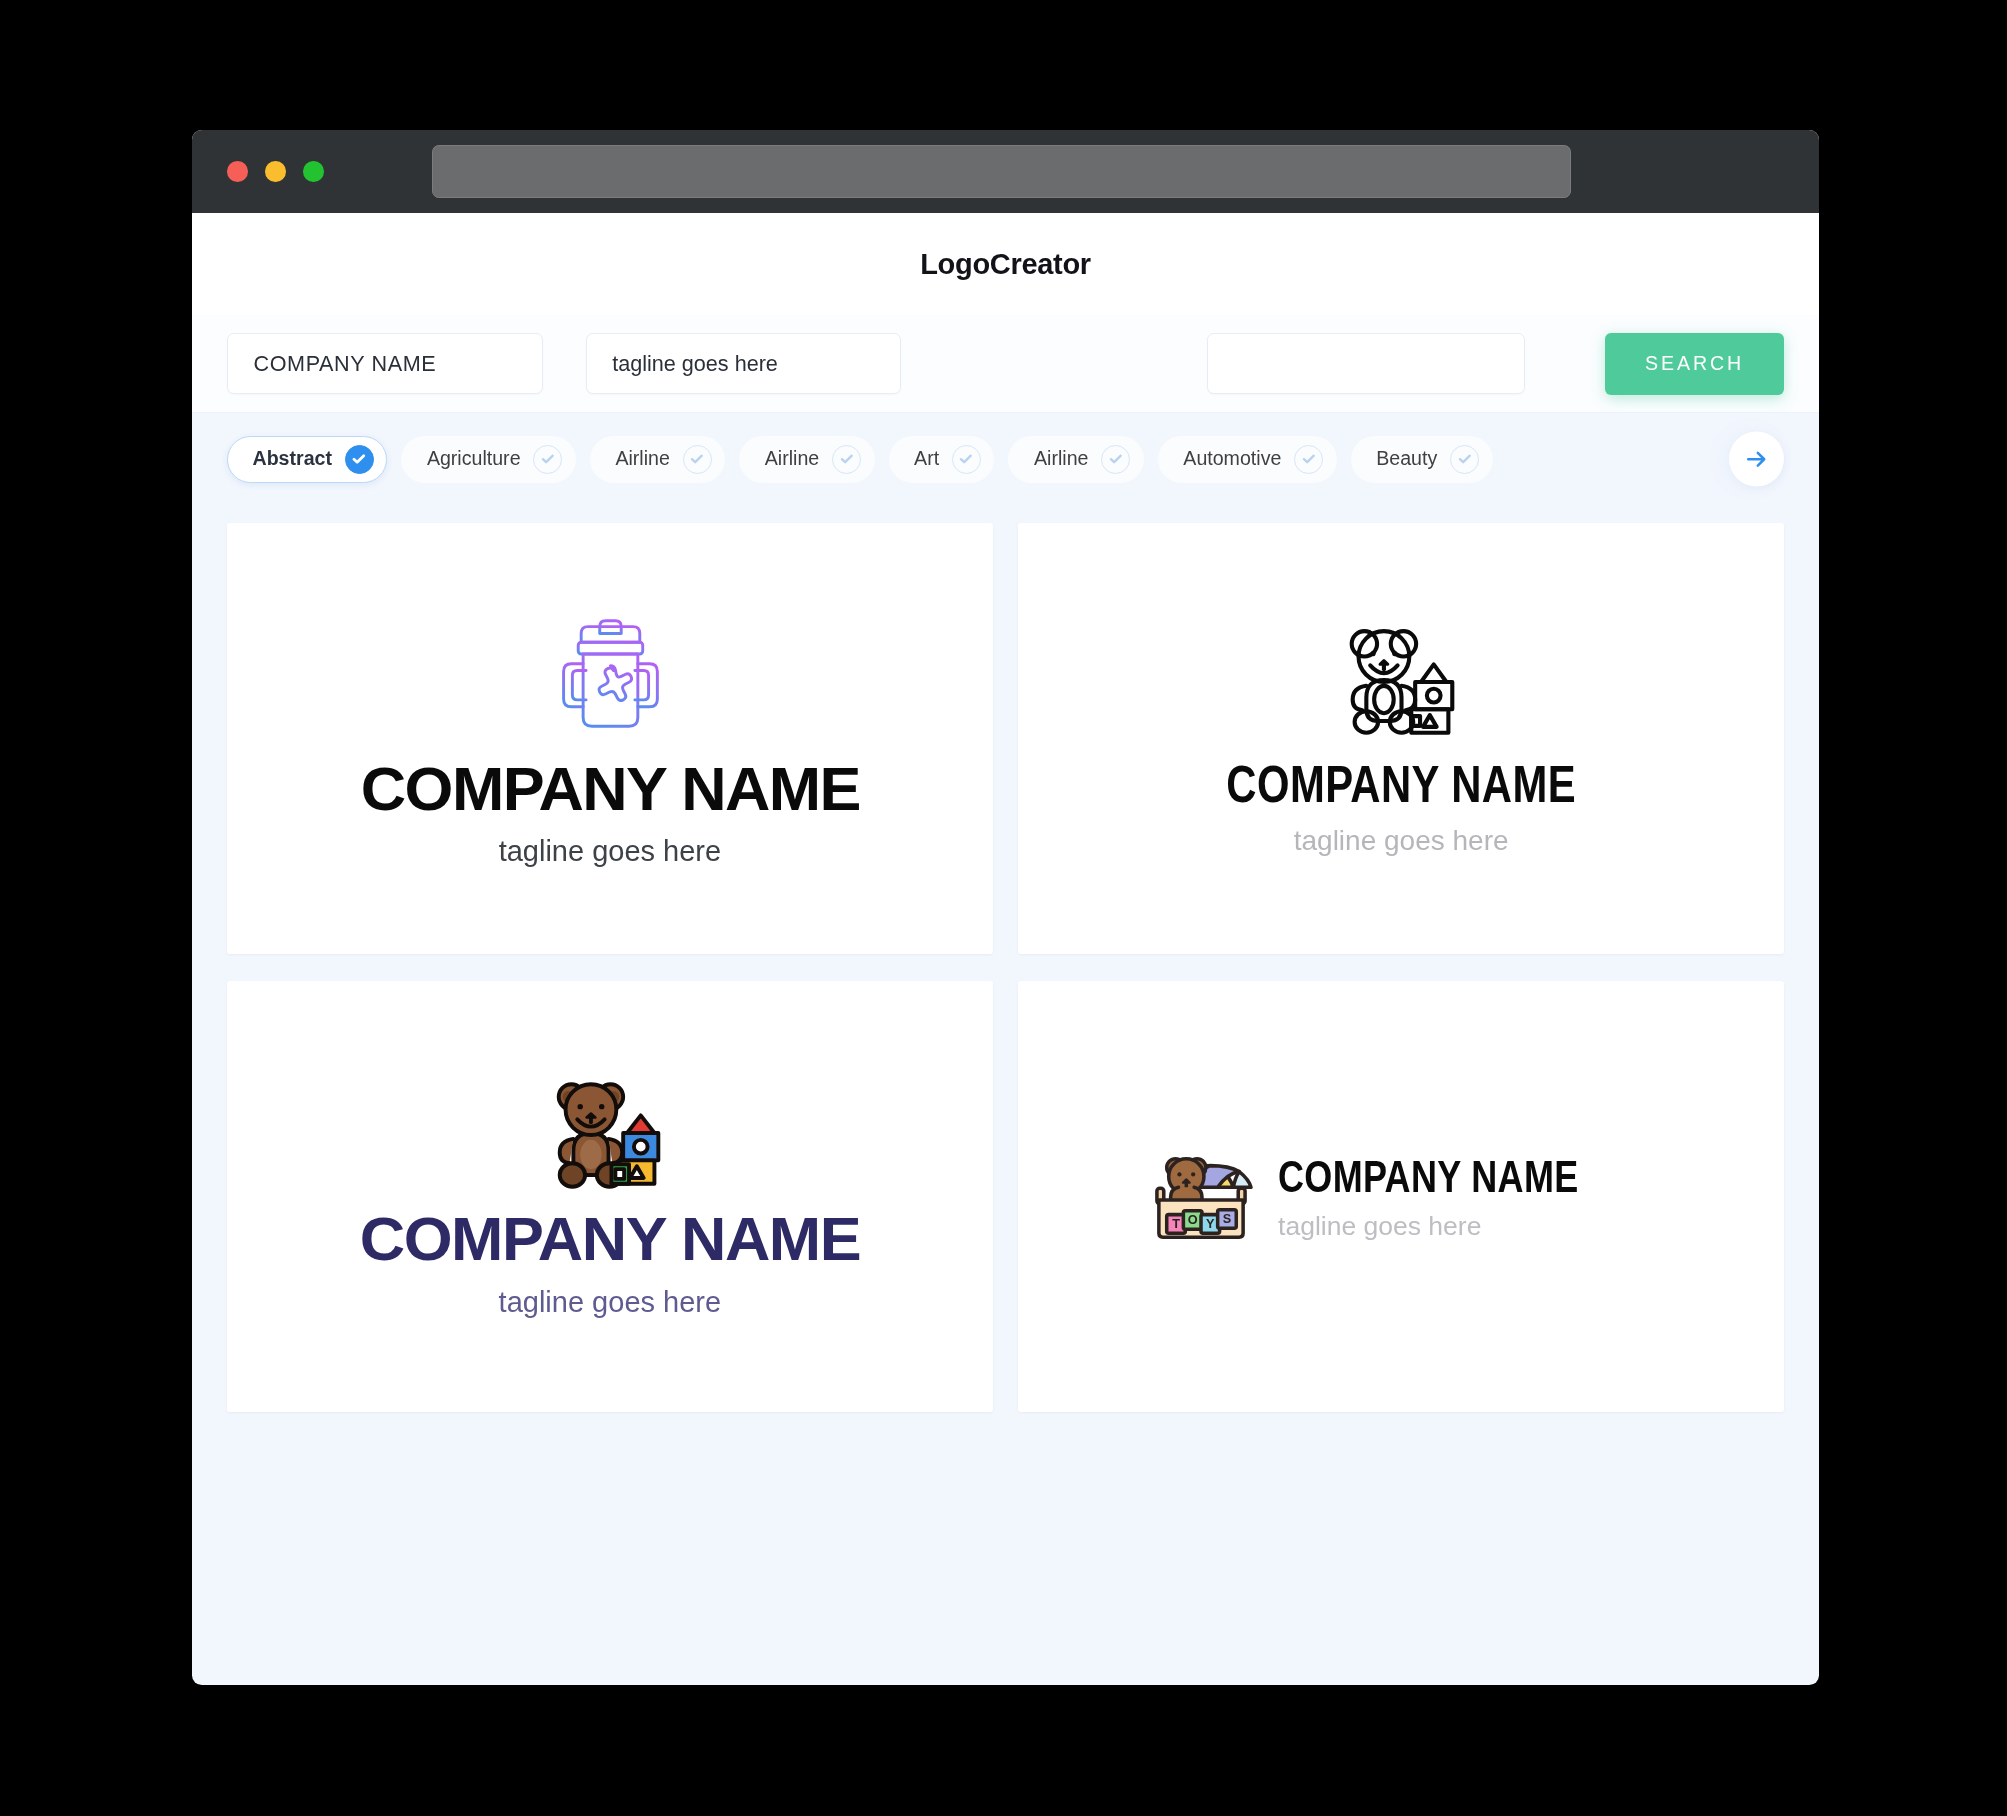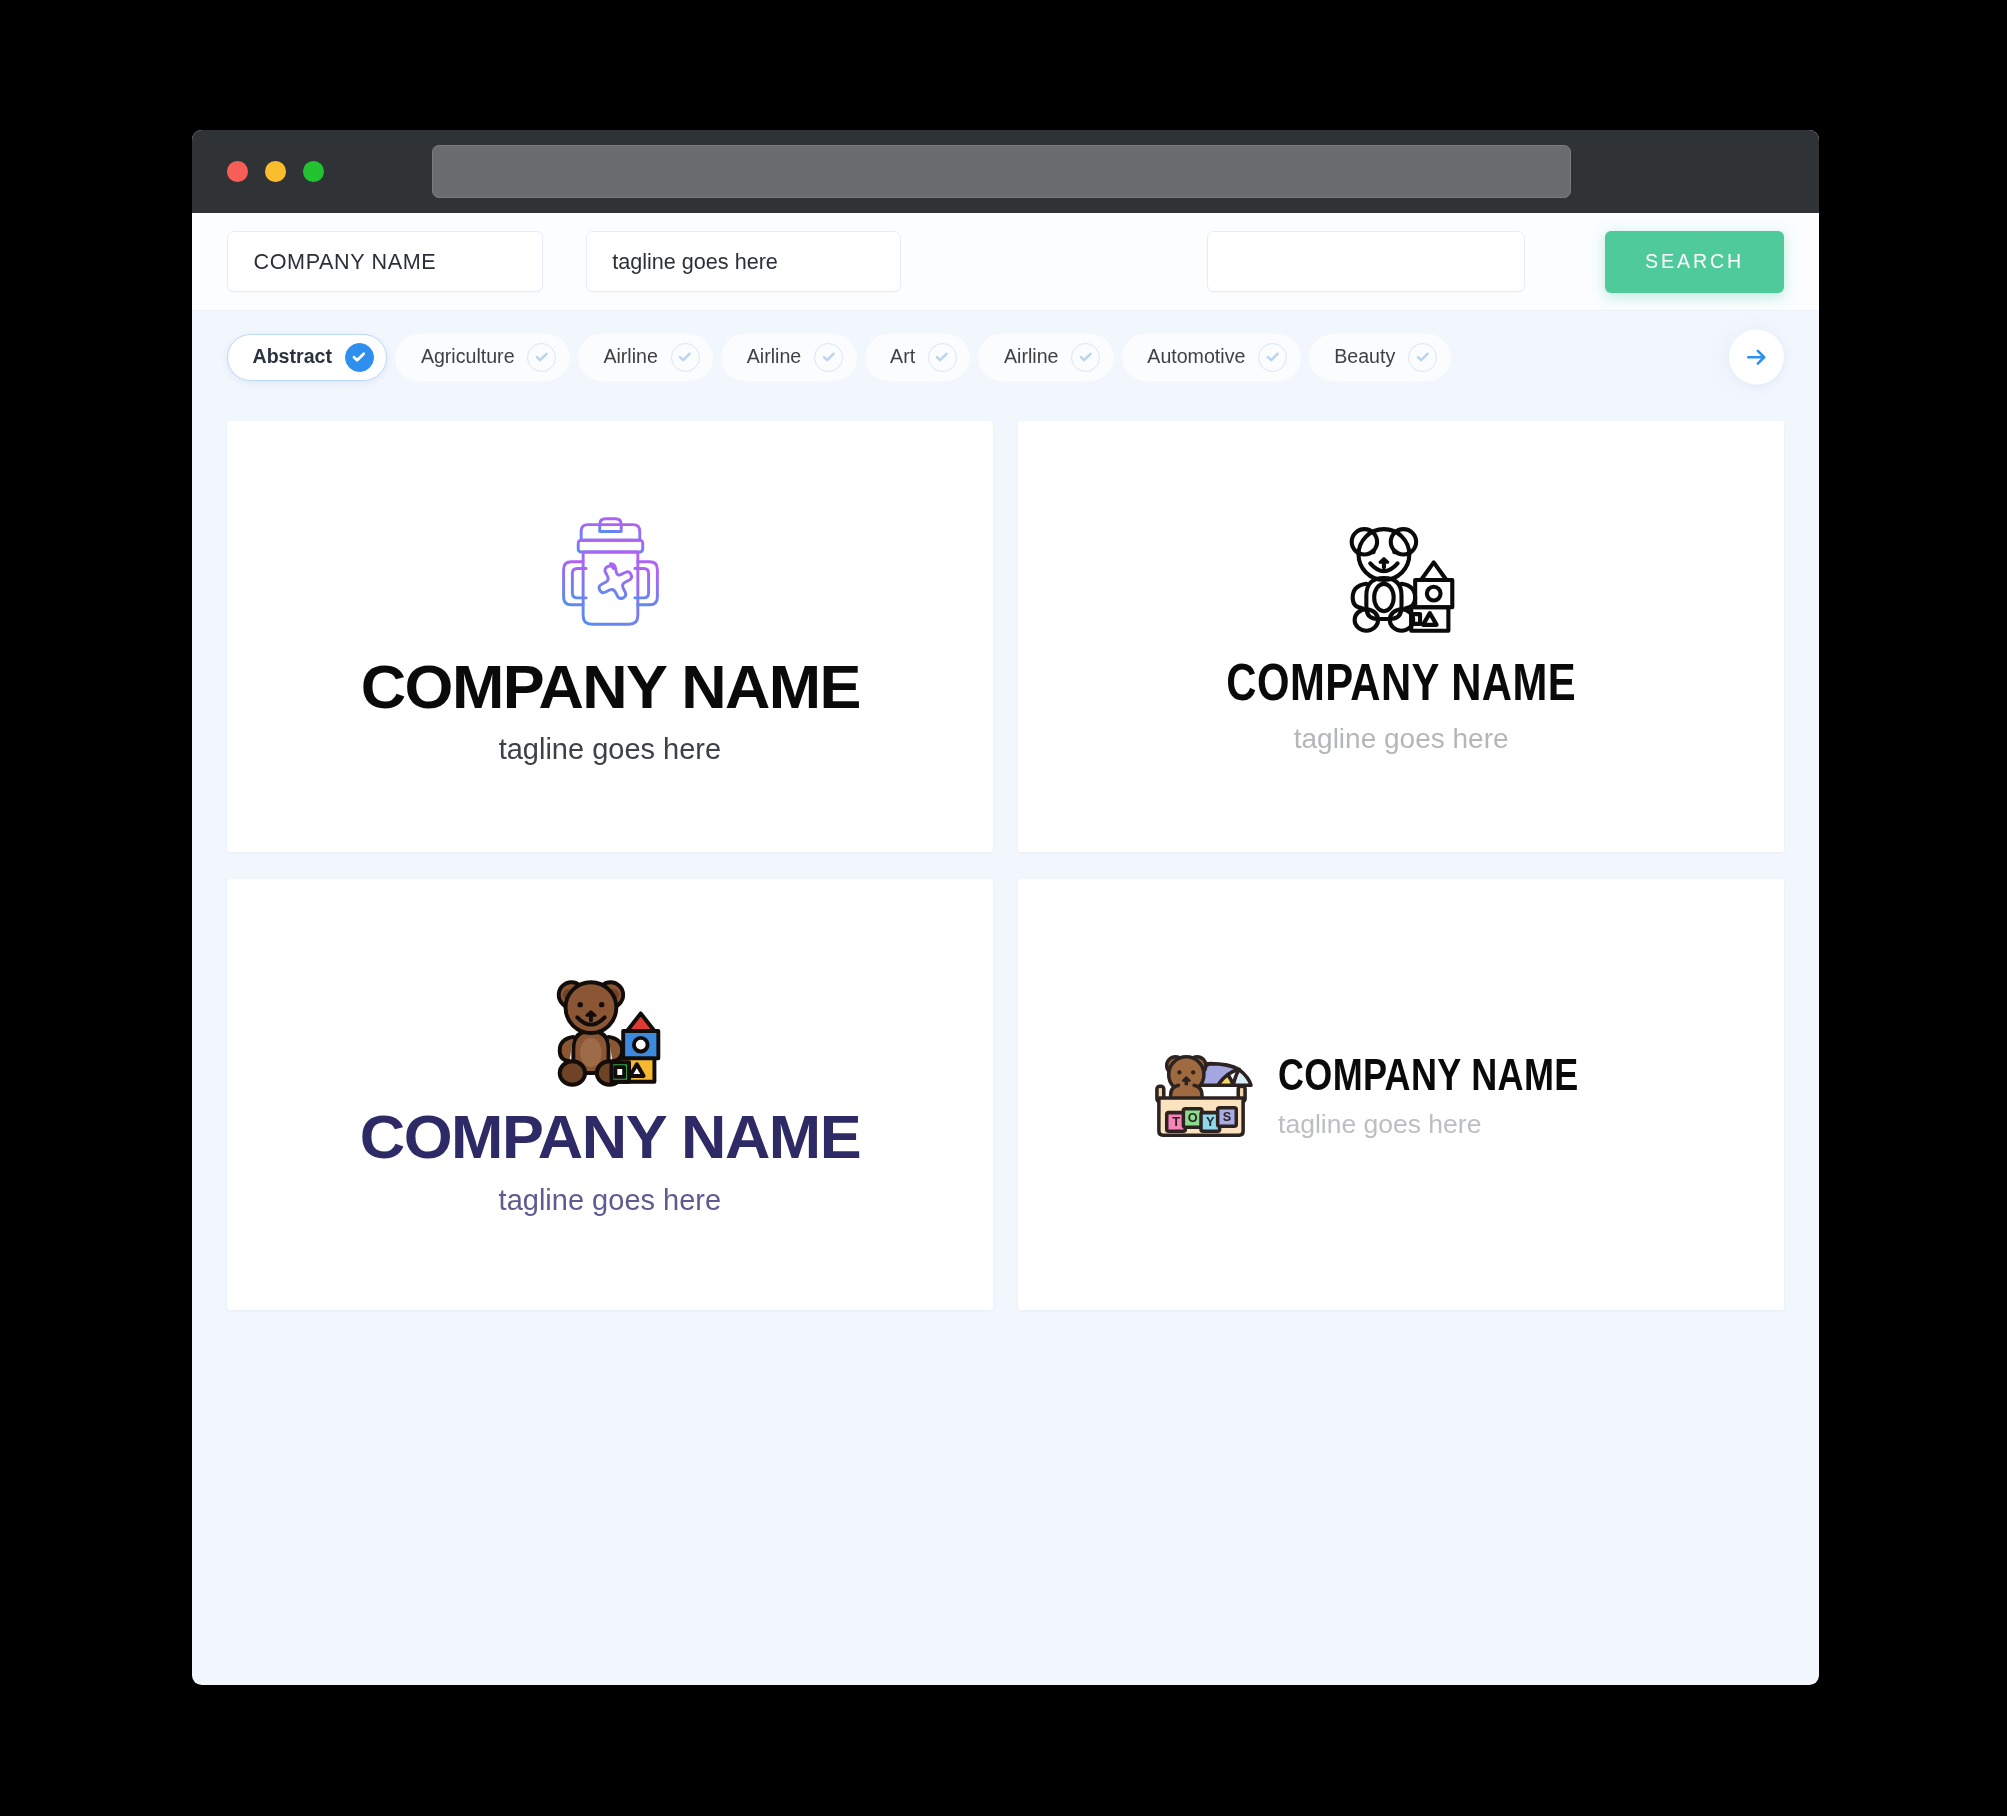--- a/index.html
+++ b/index.html
@@ -101,21 +101,21 @@
     box-shadow: 0 3.9px 13.7px rgba(79,203,155,0.35);
   }
 
   
   .pillsbar {
     background: #F2F6FD;
     height: 92px;
     display: flex;
     align-items: center;
     padding: 0 35px;
-    gap: 8px;
+    gap: 14px;
     overflow: hidden;
     position: relative;
   }
   .pill {
     display: flex;
     align-items: center;
     gap: 12.7px;
     height: 47px;
     padding: 0 12.7px 0 24.5px;
     border-radius: 29px;
@@ -223,20 +223,23 @@
 
     <div class="titlebar">
       <div class="dots">
         <span class="dot red"></span>
         <span class="dot yellow"></span>
         <span class="dot green"></span>
       </div>
       <div class="addressbar"></div>
     </div>
 
+    <div class="apphead">
+      <div class="apptitle">LogoCreator</div>
+    </div>
 
     <div class="searchrow">
       <div class="field company">COMPANY NAME</div>
       <div class="field tagline">tagline goes here</div>
       <div class="field third"></div>
       <button class="searchbtn">SEARCH</button>
     </div>
 
     <div class="pillsbar">
 

